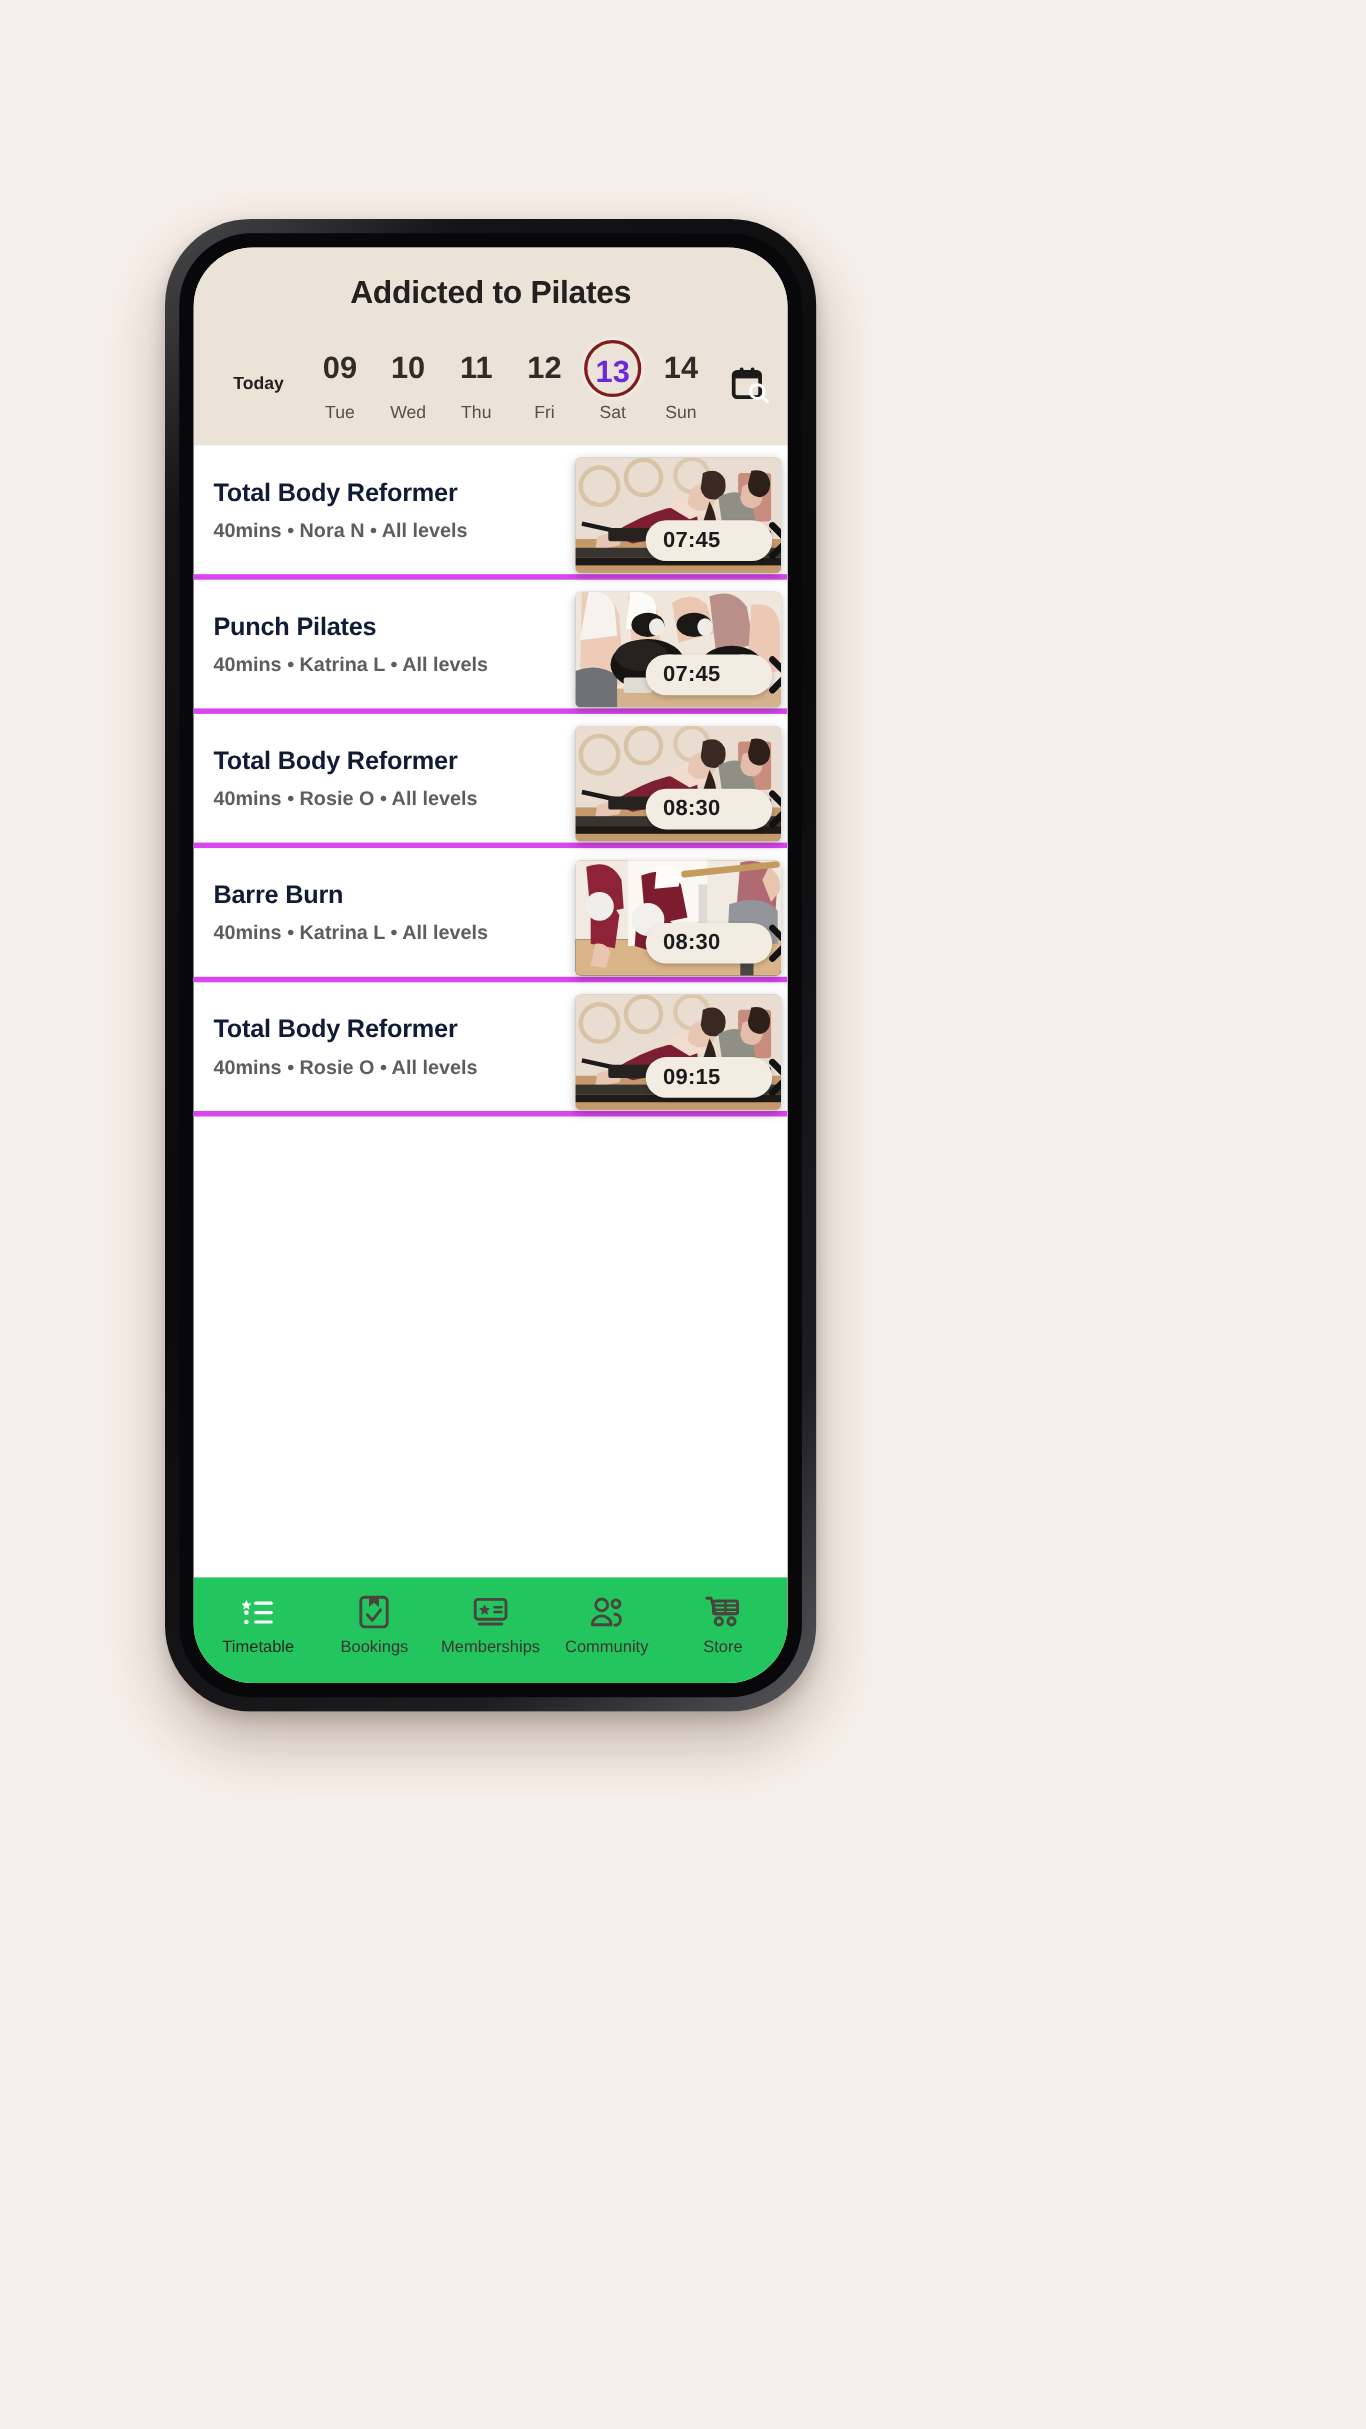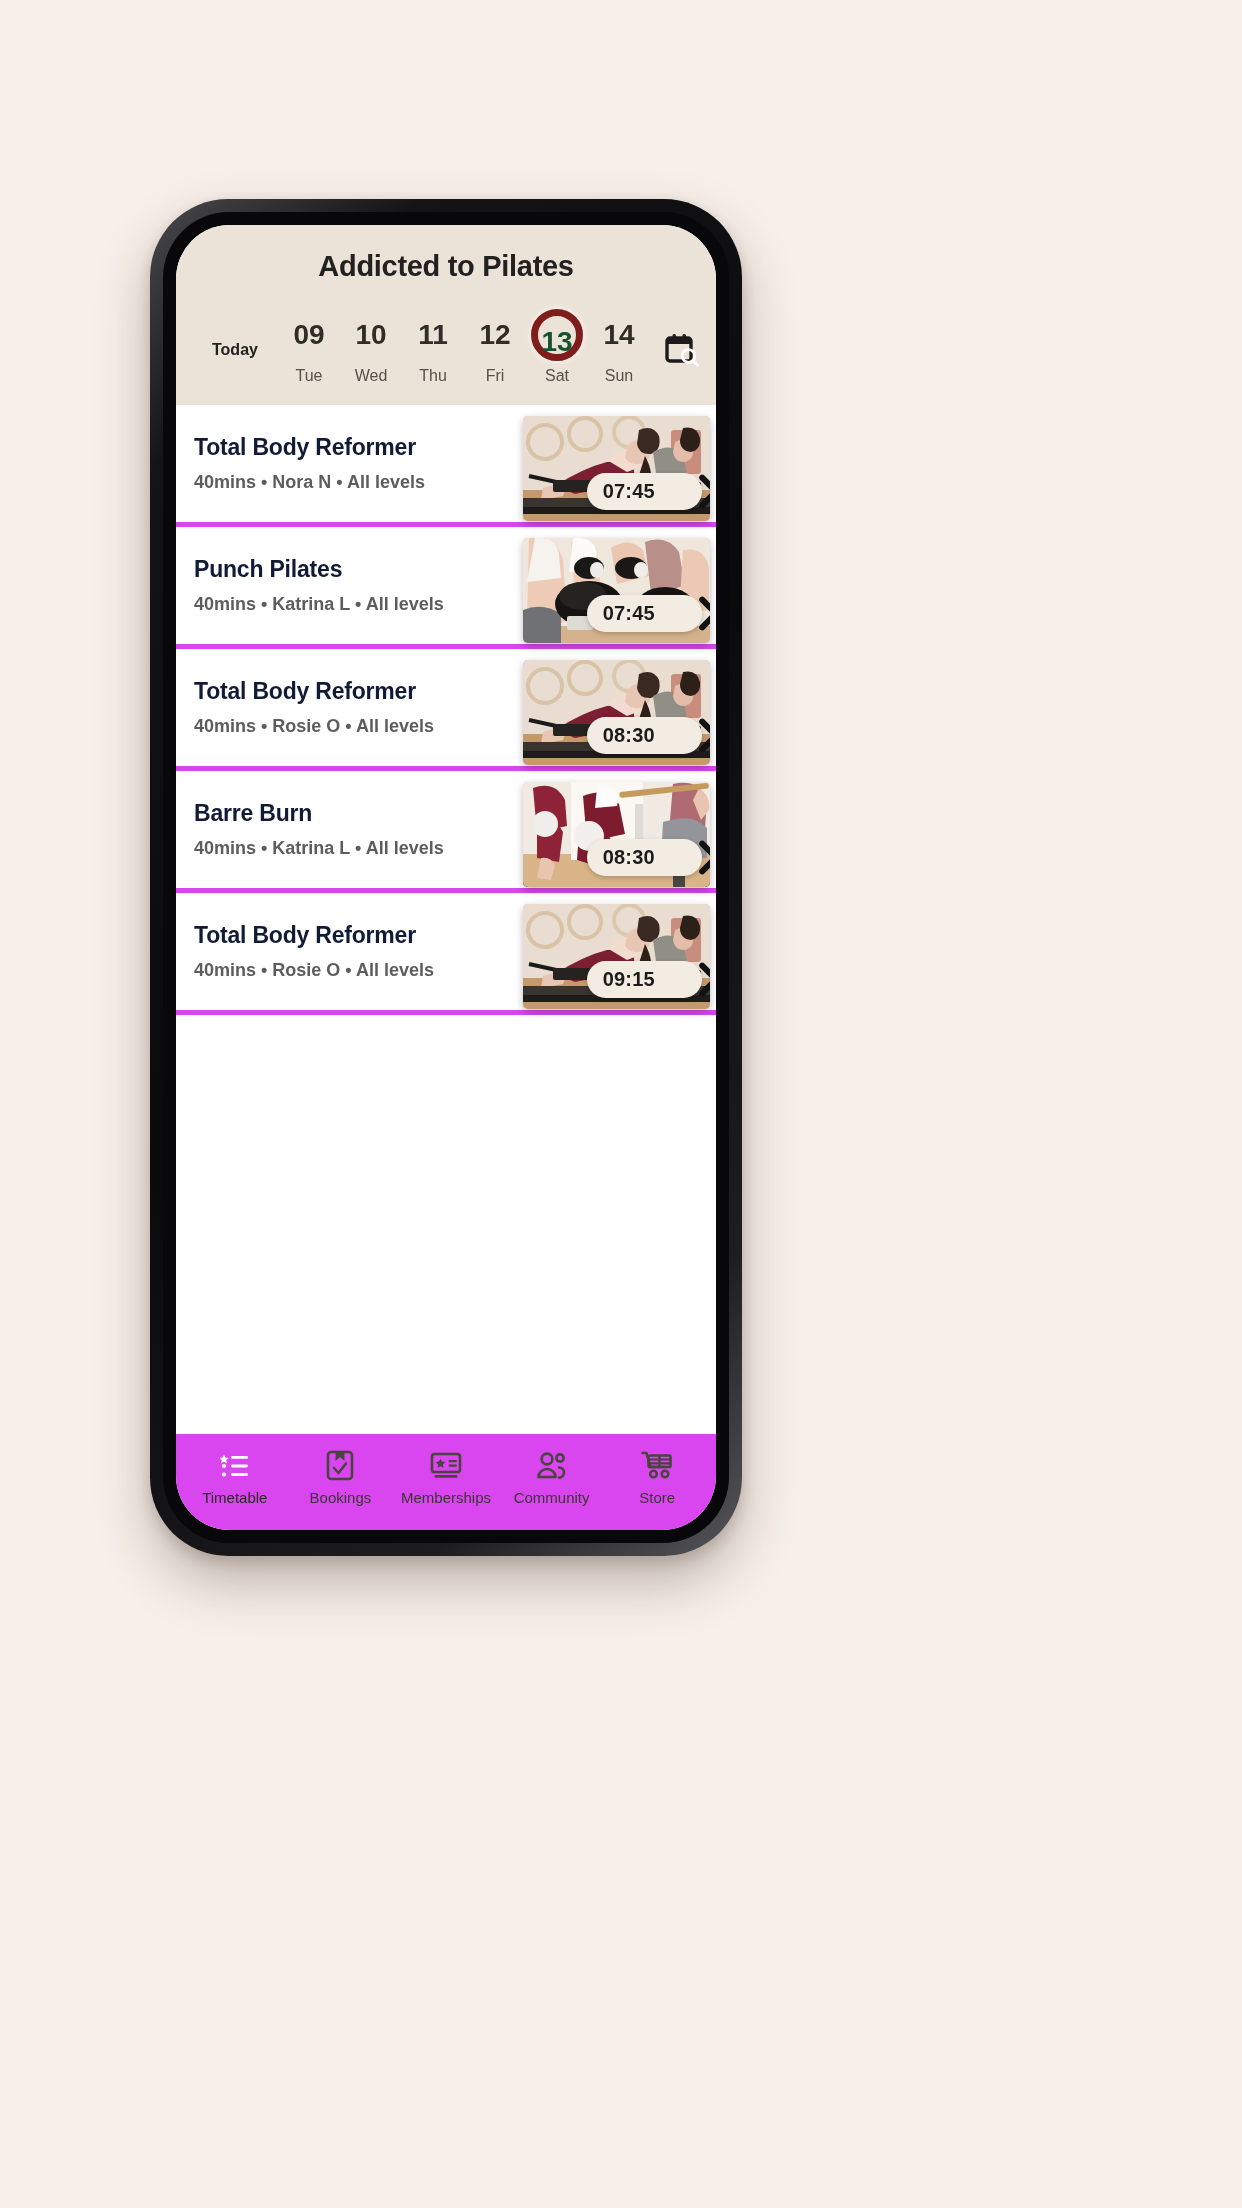--- a/index.html
+++ b/index.html
@@ -94,23 +94,23 @@
     font-weight:bold;
     color:#302c28;
     line-height:52px;
     height:52px;
     width:52px;
     text-align:center;
     border-radius:50%;
     box-sizing:border-box;
   }
   .day.selected .day-num{
-    border:7px solid #7f1d1d;
+    border:3px solid #7f1d1d;
     box-shadow:0 0 6px rgba(255,255,255,.85);
-    color:#14532d;
+    color:#6d28d9;
   }
   .day-name{
     font-size:16px;
     color:#56504a;
     margin-top:6px;
   }
   .cal-icon-wrap{
     flex:0 0 auto;
     width:56px;
     padding-top:22px;
@@ -186,21 +186,21 @@
     letter-spacing:.2px;
   }
   .chev{
     width:10px;height:16px;
     flex:0 0 auto;
   }
 
   
   .bottom-nav{
     flex:0 0 auto;
-    background:#d946ef;
+    background:#22c55e;
     height:96px;
     display:flex;
     align-items:center;
     padding:0 6px 8px 6px;
     box-sizing:border-box;
   }
   .nav-item{
     flex:1 1 0;
     display:flex;
     flex-direction:column;

